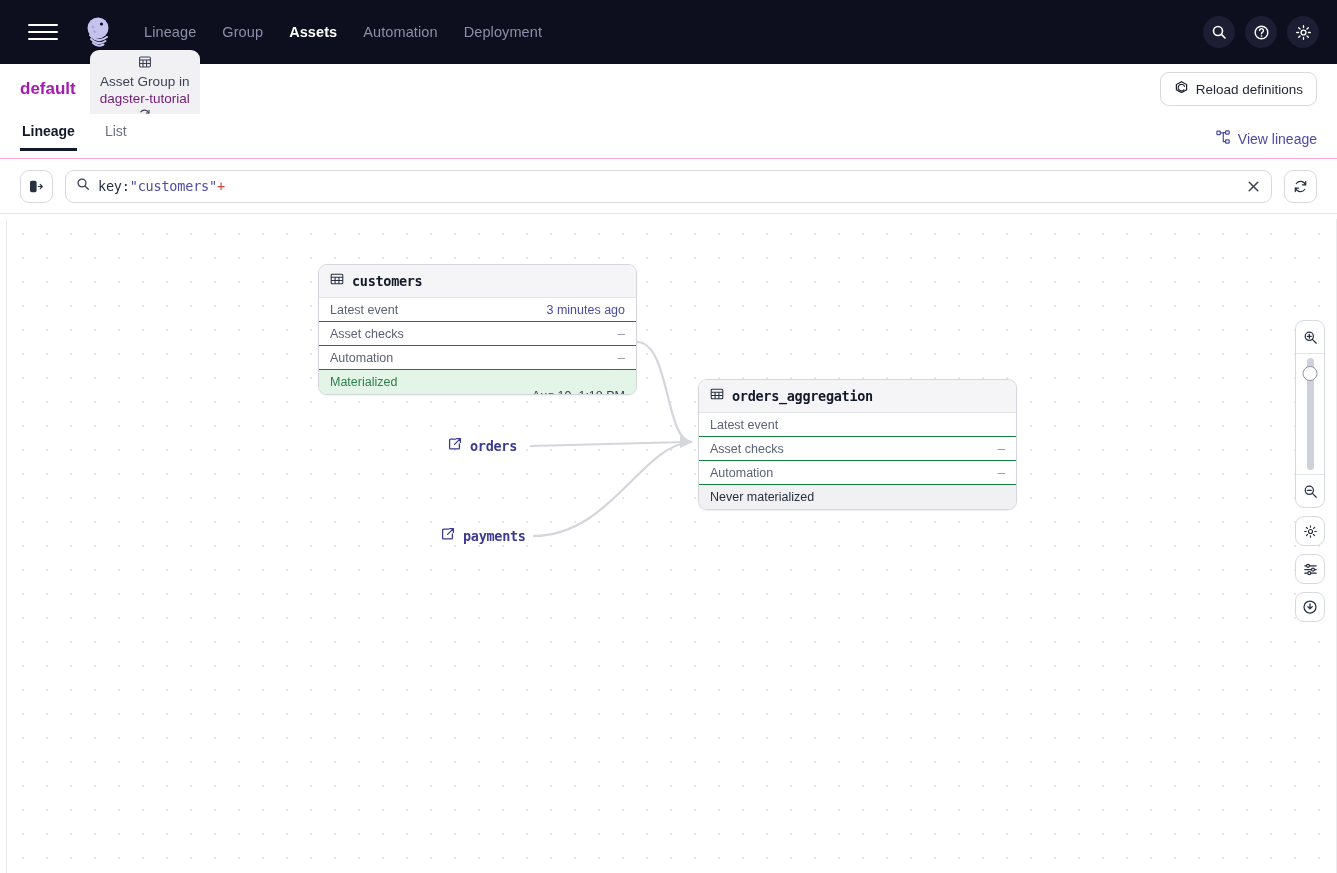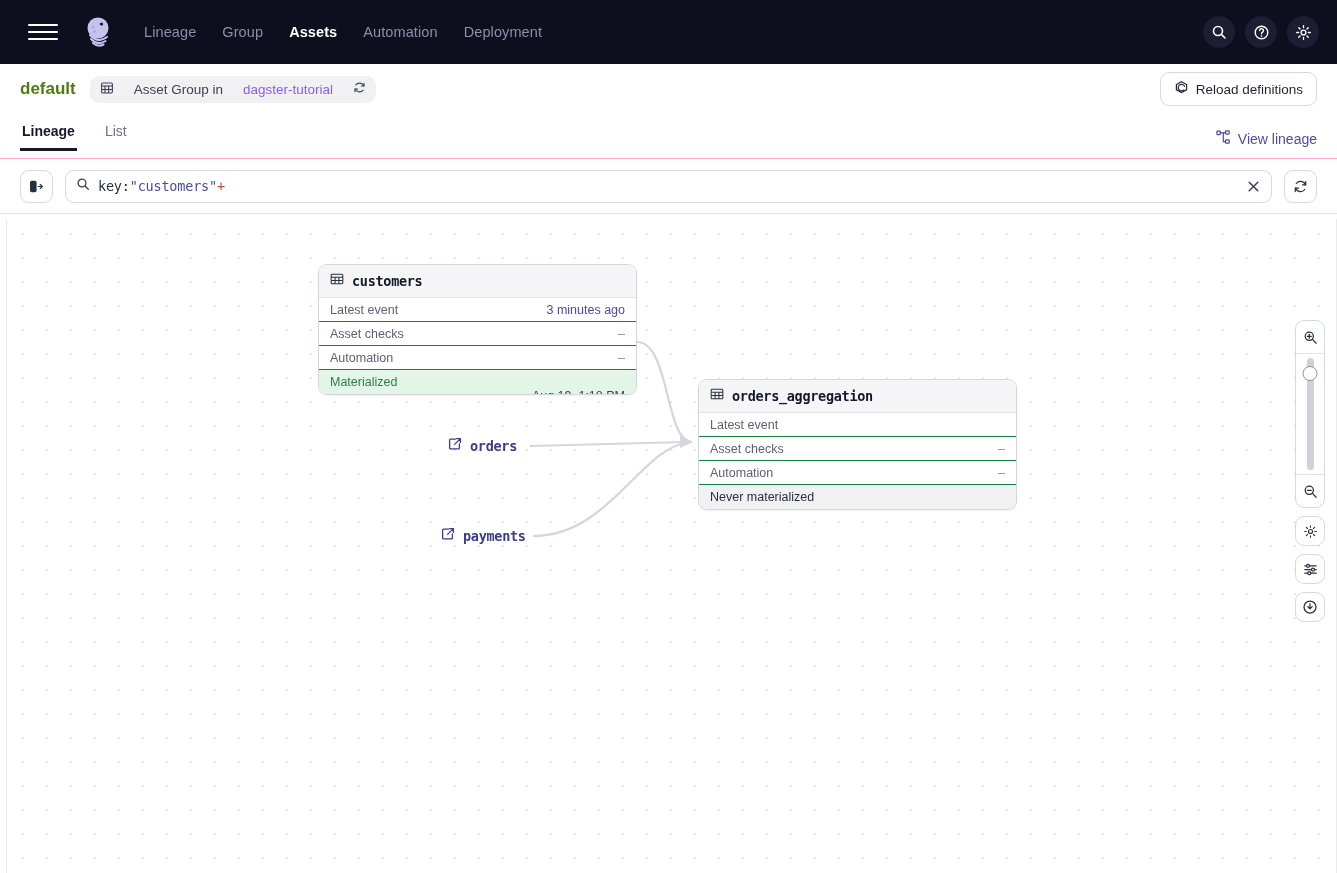--- a/index.html
+++ b/index.html
@@ -45,28 +45,28 @@
     display: flex; align-items: center; justify-content: center;
     cursor: pointer;
   }
 
   
   .breadbar {
     height: 50px; display: flex; align-items: center;
     padding: 0 20px; position: relative;
     background: #fff;
   }
-  .page-title { font-size: 17px; font-weight: bold; color: #4d7c0f; }
+  .page-title { font-size: 17px; font-weight: bold; color: #a21caf; }
   .group-badge {
-    display: inline-flex; align-items: center; gap: 20px;
+    display: inline-flex; align-items: center; gap: 2px;
     background: #f1f1f3; border-radius: 9px;
     padding: 5px 10px; margin-left: 14px;
-    font-size: 13.5px; color: #3c4254;
-  }
-  .group-badge .linkpart { color: #8b5cf6; cursor: pointer; }
+    font-size: 13.5px; color: #3c4254; flex-direction: column;
+  }
+  .group-badge .linkpart { color: #701a75; cursor: pointer; }
   .reload-btn {
     position: absolute; right: 20px; top: 50%; transform: translateY(-50%);
     display: inline-flex; align-items: center; gap: 7px;
     border: 1px solid #d8d9de; border-radius: 9px;
     background: #fff; padding: 7px 13px;
     font-size: 13.5px; color: #1f2433; cursor: pointer;
   }
 
   
   .tabbar {

